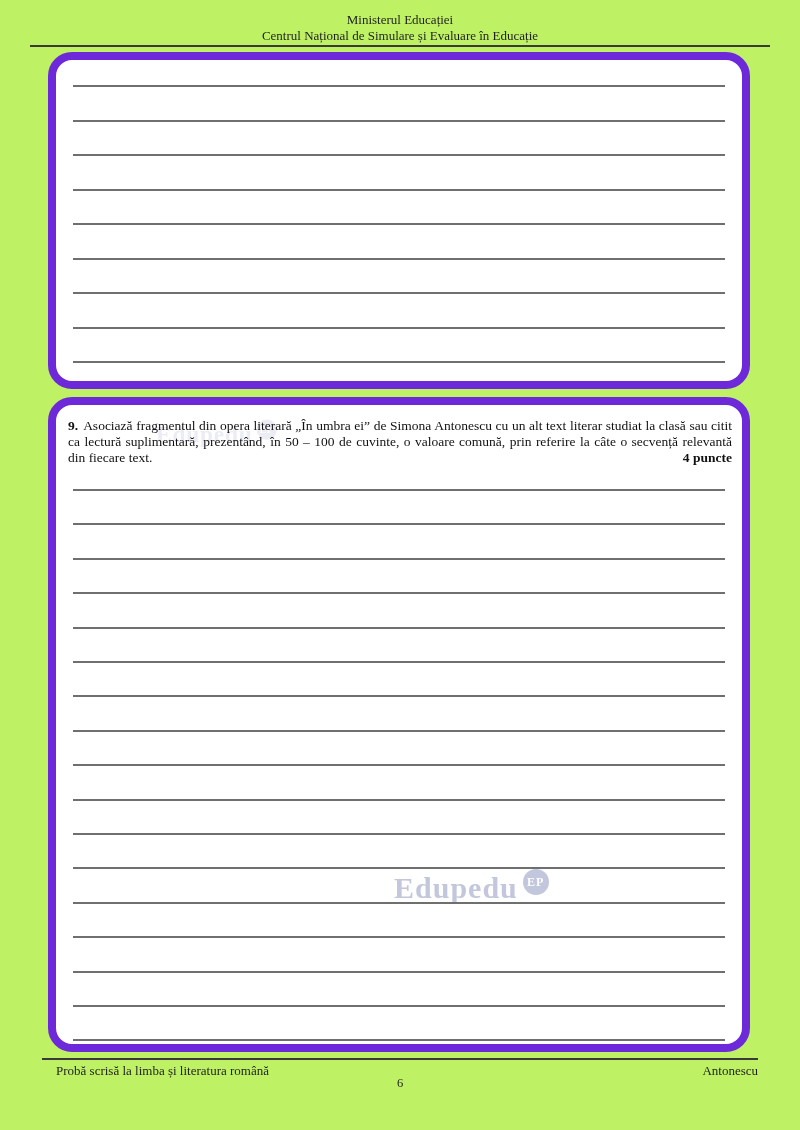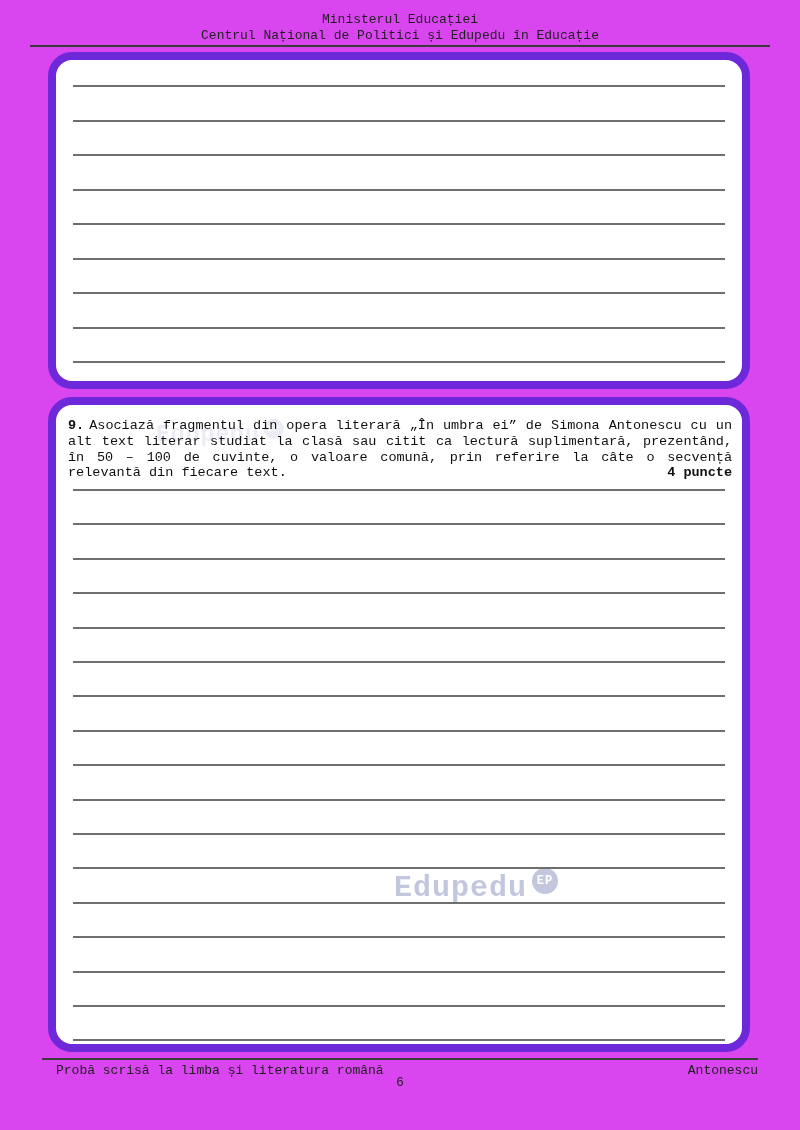--- a/index.html
+++ b/index.html
@@ -1,18 +1,18 @@
 <!DOCTYPE html>
 <html><head>
 <meta charset="utf-8">
 <style>
   html,body{margin:0;padding:0;background:#ffffff;}
   .page{
-    position:relative;width:800px;height:1130px;background:#d946ef;overflow:hidden;
-    font-family:Liberation Mono, monospace;color:#1a1a1a;
+    position:relative;width:800px;height:1130px;background:#bef264;overflow:hidden;
+    font-family:Liberation Serif, serif;color:#1a1a1a;
   }
   
   .header{position:absolute;top:12px;left:0;width:100%;text-align:center;font-size:13px;line-height:16px;color:#1f1f1f;}
   .header-rule{position:absolute;top:45px;left:30px;width:740px;height:2px;background:#3a3a3a;}
   
   .answer-box{
     position:absolute;left:48px;width:702px;border:8px solid #6d28d9;border-radius:24px;
     background:#ffffff;box-sizing:border-box;
   }
   .box1{top:52px;height:337px;}
@@ -44,21 +44,21 @@
   }
   .page-num{position:absolute;top:1076px;left:0;width:100%;text-align:center;font-size:12.5px;color:#1f1f1f;}
 </style>
 </head>
 <body>
 
 <div class="page">
 
   <div class="header">
     <div>Ministerul Educației</div>
-    <div>Centrul Național de Politici și Edupedu în Educație</div>
+    <div>Centrul Național de Simulare și Evaluare în Educație</div>
   </div>
   <div class="header-rule"></div>
 
   <div class="answer-box box1">
     <div class="lines">
         <div class="rule-line" style="top: 25px;"></div>
         <div class="rule-line" style="top: 59.5px;"></div>
         <div class="rule-line" style="top: 94px;"></div>
         <div class="rule-line" style="top: 128.5px;"></div>
         <div class="rule-line" style="top: 163px;"></div>

